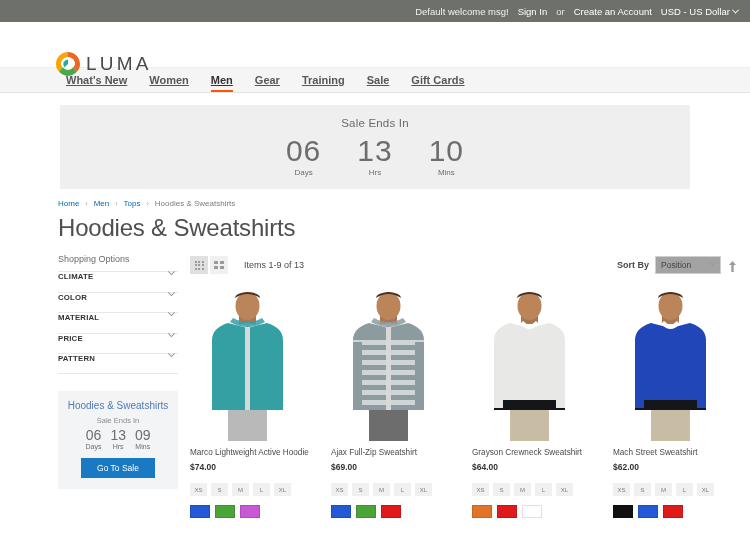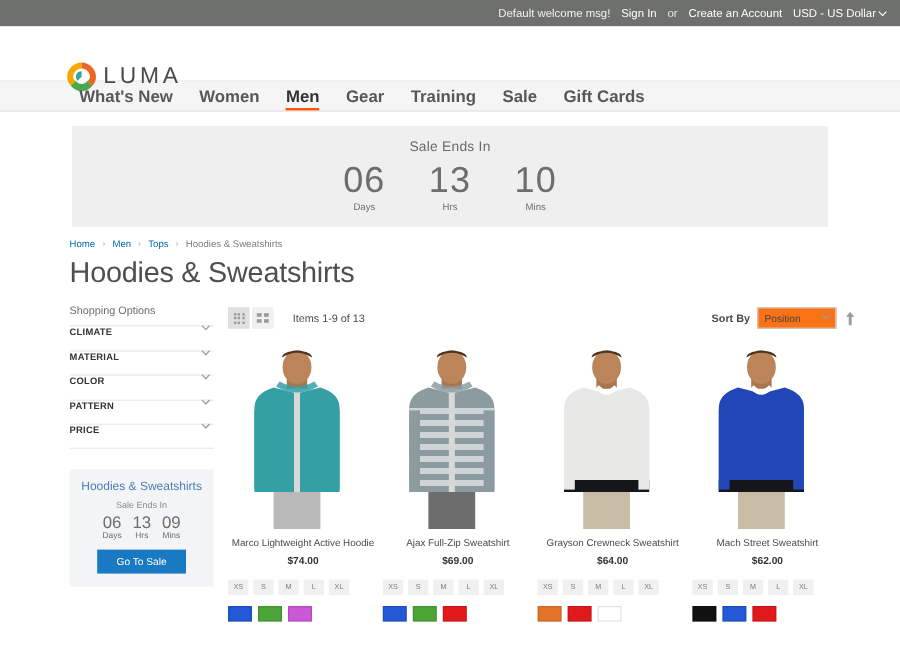--- a/index.html
+++ b/index.html
@@ -71,24 +71,25 @@
     height: 26px;
     background: #f5f5f5;
     border-top: 1px solid #ededed;
     border-bottom: 1px solid #e3e3e3;
     display: flex; align-items: stretch;
     padding-left: 55px;
   }
   .nav-item {
     display: flex; align-items: center;
     padding: 0 11px;
-    font-size: 14px; color: #575757;
+    font-size: 11px; color: #575757;
     font-weight: bold;
     position: relative;
     cursor: pointer;
+    text-decoration: underline;
   }
   .nav-item.active { color: #333; }
   .nav-item.active::after {
     content: ""; position: absolute; left: 11px; right: 11px; bottom: 0;
     height: 2px; background: #ff5501;
   }
 
   
   .banner {
     margin: 12px 60px 0 60px;
@@ -174,29 +175,29 @@
   .vm.active { background: #e0e0e0; }
   .dots3 { display: grid; grid-template-columns: repeat(3,2px); grid-template-rows: repeat(3,2px); gap: 1.5px; }
   .dots3 i { background: #9b9b9b; display: block; }
   .dots2 { display: grid; grid-template-columns: repeat(2,4px); grid-template-rows: repeat(2,3px); gap: 1.5px; }
   .dots2 i { background: #9b9b9b; display: block; }
   .items-count { font-size: 9px; color: #4a4a4a; margin-left: 16px; }
   .sort-wrap { margin-left: auto; display: flex; align-items: center; gap: 6px; }
   .sort-label { font-size: 9px; color: #4a4a4a; font-weight: bold; }
   .sort-select {
     width: 66px; height: 18px;
-    border: 1px solid #cfcfcf; background: #f97316;
+    border: 1px solid #cfcfcf; background: #a3a3a3;
     display: flex; align-items: center; justify-content: space-between;
     padding: 0 5px;
     font-size: 8.5px; color: #444;
     cursor: pointer;
   }
   .sort-dir { width: 11px; height: 13px; cursor: pointer; }
 
-  .grid { display: flex; margin-top: 12px; gap: 4px; text-align: center; }
+  .grid { display: flex; margin-top: 12px; gap: 16px; }
   .card { width: 125px; flex: none; }
   .card-img {
     width: 115px; height: 153px;
     background: #ffffff;
     position: relative; overflow: hidden;
   }
   .card-name { font-size: 8.2px; color: #4a4a4a; margin-top: 7px; line-height: 1.25; }
   .card-price { font-size: 8.5px; color: #333; font-weight: bold; margin-top: 4px; }
   .sizes { display: flex; gap: 4px; margin-top: 11px; }
   .size {
@@ -281,33 +282,33 @@
 <div class="columns">
 
   <div class="sidebar">
     <div class="sidebar-title">Shopping Options</div>
     <div id="filters">
         <div class="filter-row">
           <span>CLIMATE</span>
           <i class="filter-chev"></i>
         </div>
         <div class="filter-row">
+          <span>COLOR</span>
+          <i class="filter-chev"></i>
+        </div>
+        <div class="filter-row">
           <span>MATERIAL</span>
           <i class="filter-chev"></i>
         </div>
         <div class="filter-row">
-          <span>COLOR</span>
+          <span>PRICE</span>
           <i class="filter-chev"></i>
         </div>
         <div class="filter-row">
           <span>PATTERN</span>
-          <i class="filter-chev"></i>
-        </div>
-        <div class="filter-row">
-          <span>PRICE</span>
           <i class="filter-chev"></i>
         </div>
       </div>
 
     <div class="promo">
       <div class="promo-title">Hoodies &amp; Sweatshirts</div>
       <div class="promo-sub">Sale Ends In</div>
       <div class="promo-clock" id="promo-clock">
           <div>
             <div class="num">06</div>

